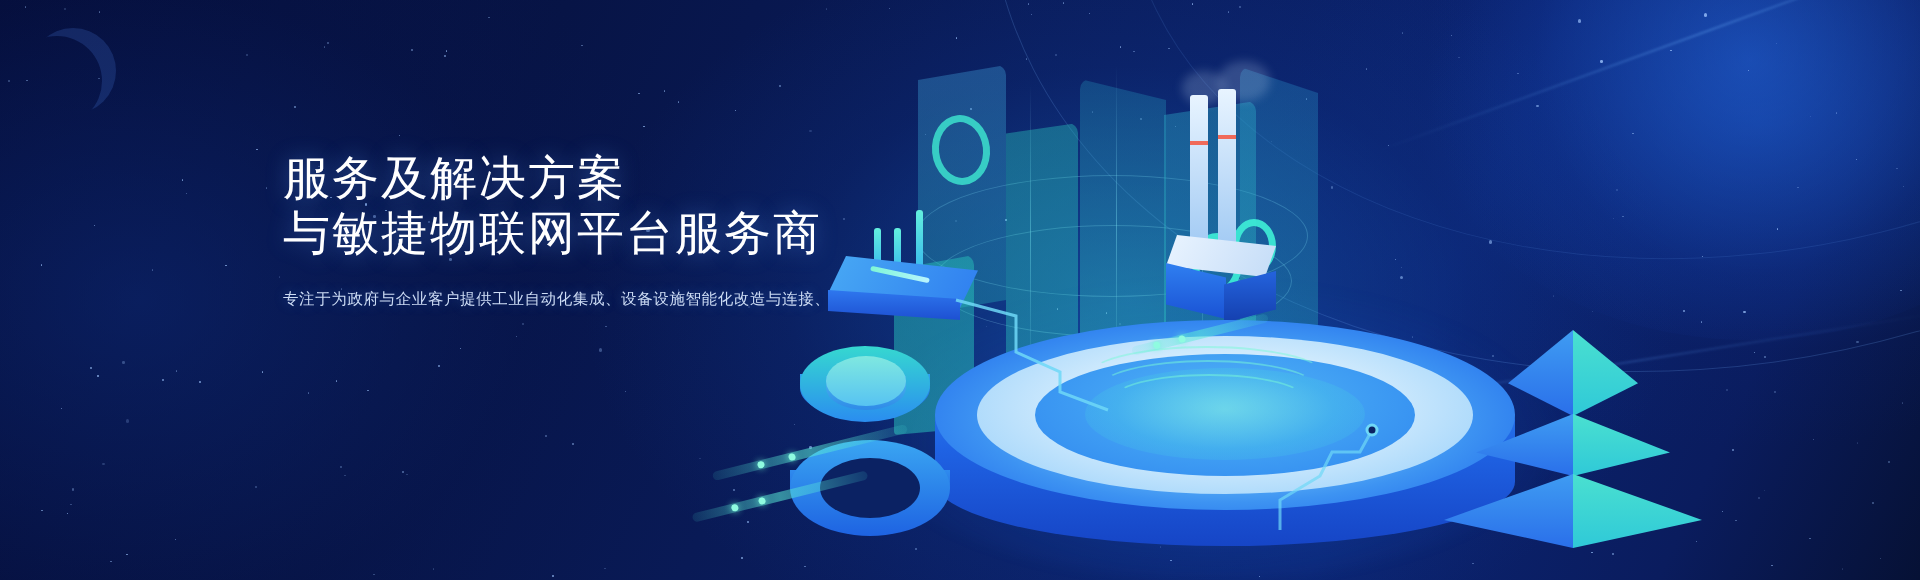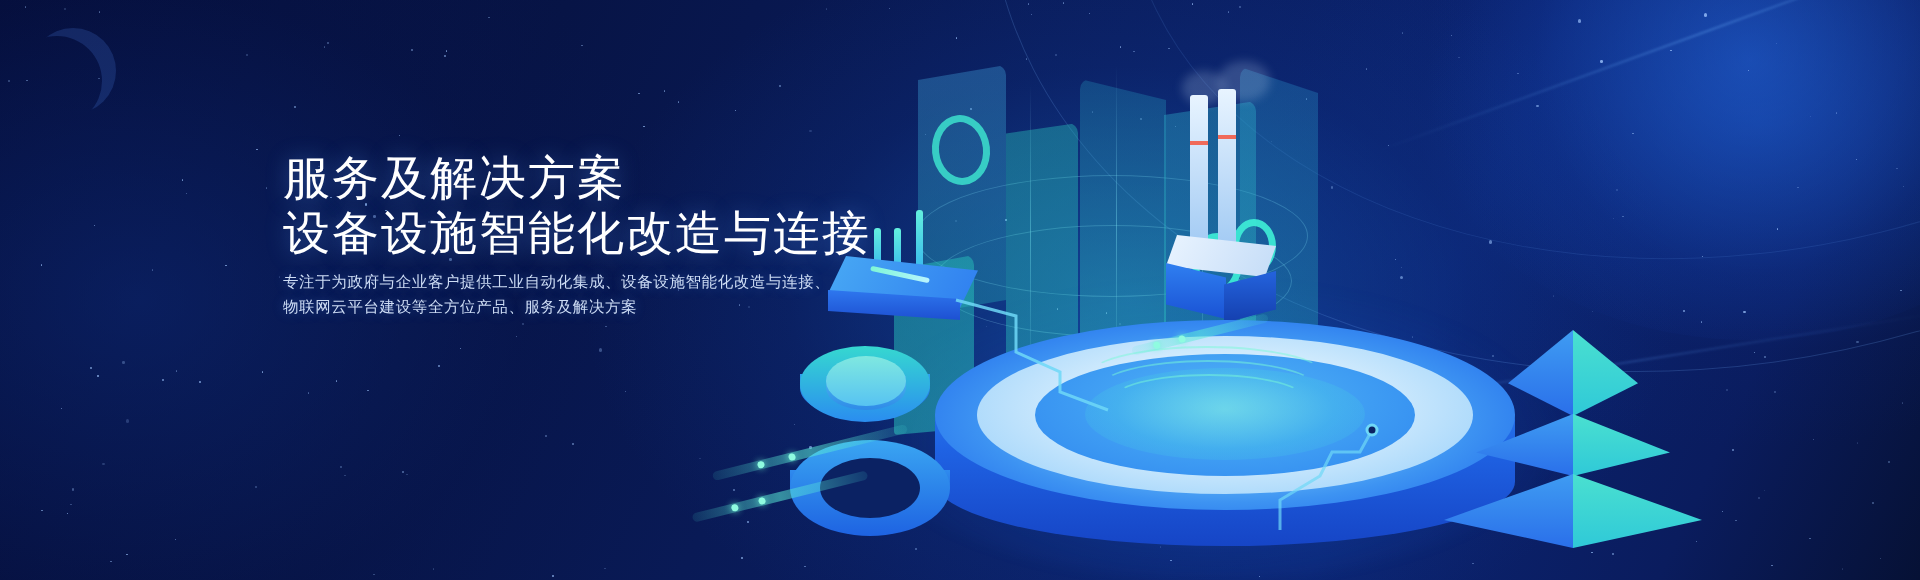--- a/index.html
+++ b/index.html
@@ -37,21 +37,21 @@
              box-shadow:inset -16px 10px 0 -2px rgba(70,120,215,0.30);opacity:.75;}
 
   
   .copy{position:absolute;left:283px;top:150px;width:620px;}
   .headline{
     color:#ffffff;font-size:47px;line-height:55px;letter-spacing:2px;font-weight:400;
     text-shadow:0 0 22px rgba(90,160,255,0.45);
     white-space:nowrap;
   }
   .headline .l2{display:block;}
-  .subcopy{margin-top:9px;color:#cddcf4;font-size:15.5px;line-height:25px;letter-spacing:.6px;
+  .subcopy{margin-top:26px;color:#cddcf4;font-size:15.5px;line-height:25px;letter-spacing:.6px;
            text-shadow:0 0 12px rgba(60,120,220,0.45);}
   .subcopy span{display:block;white-space:nowrap;}
 
   
   .illo{position:absolute;left:760px;top:0;width:1160px;height:580px;}
   .illo > *{position:absolute;}
 
   
   .ground-glow{left:100px;top:280px;width:700px;height:300px;border-radius:50%;
       background:radial-gradient(ellipse at 50% 55%,rgba(40,140,255,0.38) 0%,rgba(25,90,210,0.14) 45%,rgba(10,30,100,0) 72%);
@@ -412,25 +412,24 @@
       <div class="star" style="left: 1239.1px; top: 6.4px; width: 1.5px; height: 1.5px; opacity: 0.35;"></div>
       <div class="star" style="left: 748.1px; top: 306.4px; width: 1.5px; height: 1.5px; opacity: 0.19;"></div>
       <div class="star" style="left: 1255.5px; top: 358.7px; width: 1.5px; height: 1.5px; opacity: 0.37;"></div>
       <div class="star" style="left: 261.6px; top: 371.1px; width: 1.5px; height: 1.5px; opacity: 0.72;"></div>
       <div class="star" style="left: 1191.7px; top: 3px; width: 1.5px; height: 1.5px; opacity: 0.73;"></div>
     </div>
 
   <div class="copy">
     <div class="headline">
       <span class="l1">服务及解决方案</span>
-      <span class="l2">设备设施智能化改造与连接</span>
+      <span class="l2">与敏捷物联网平台服务商</span>
     </div>
     <div class="subcopy">
       <span>专注于为政府与企业客户提供工业自动化集成、设备设施智能化改造与连接、</span>
-      <span>物联网云平台建设等全方位产品、服务及解决方案</span>
     </div>
   </div>
 
   <div class="illo">
 
     <div class="ground-glow"></div>
 
     <div class="panelwrap">
       <div class="hoop h1"></div>
       <div class="hoop h2"></div>

